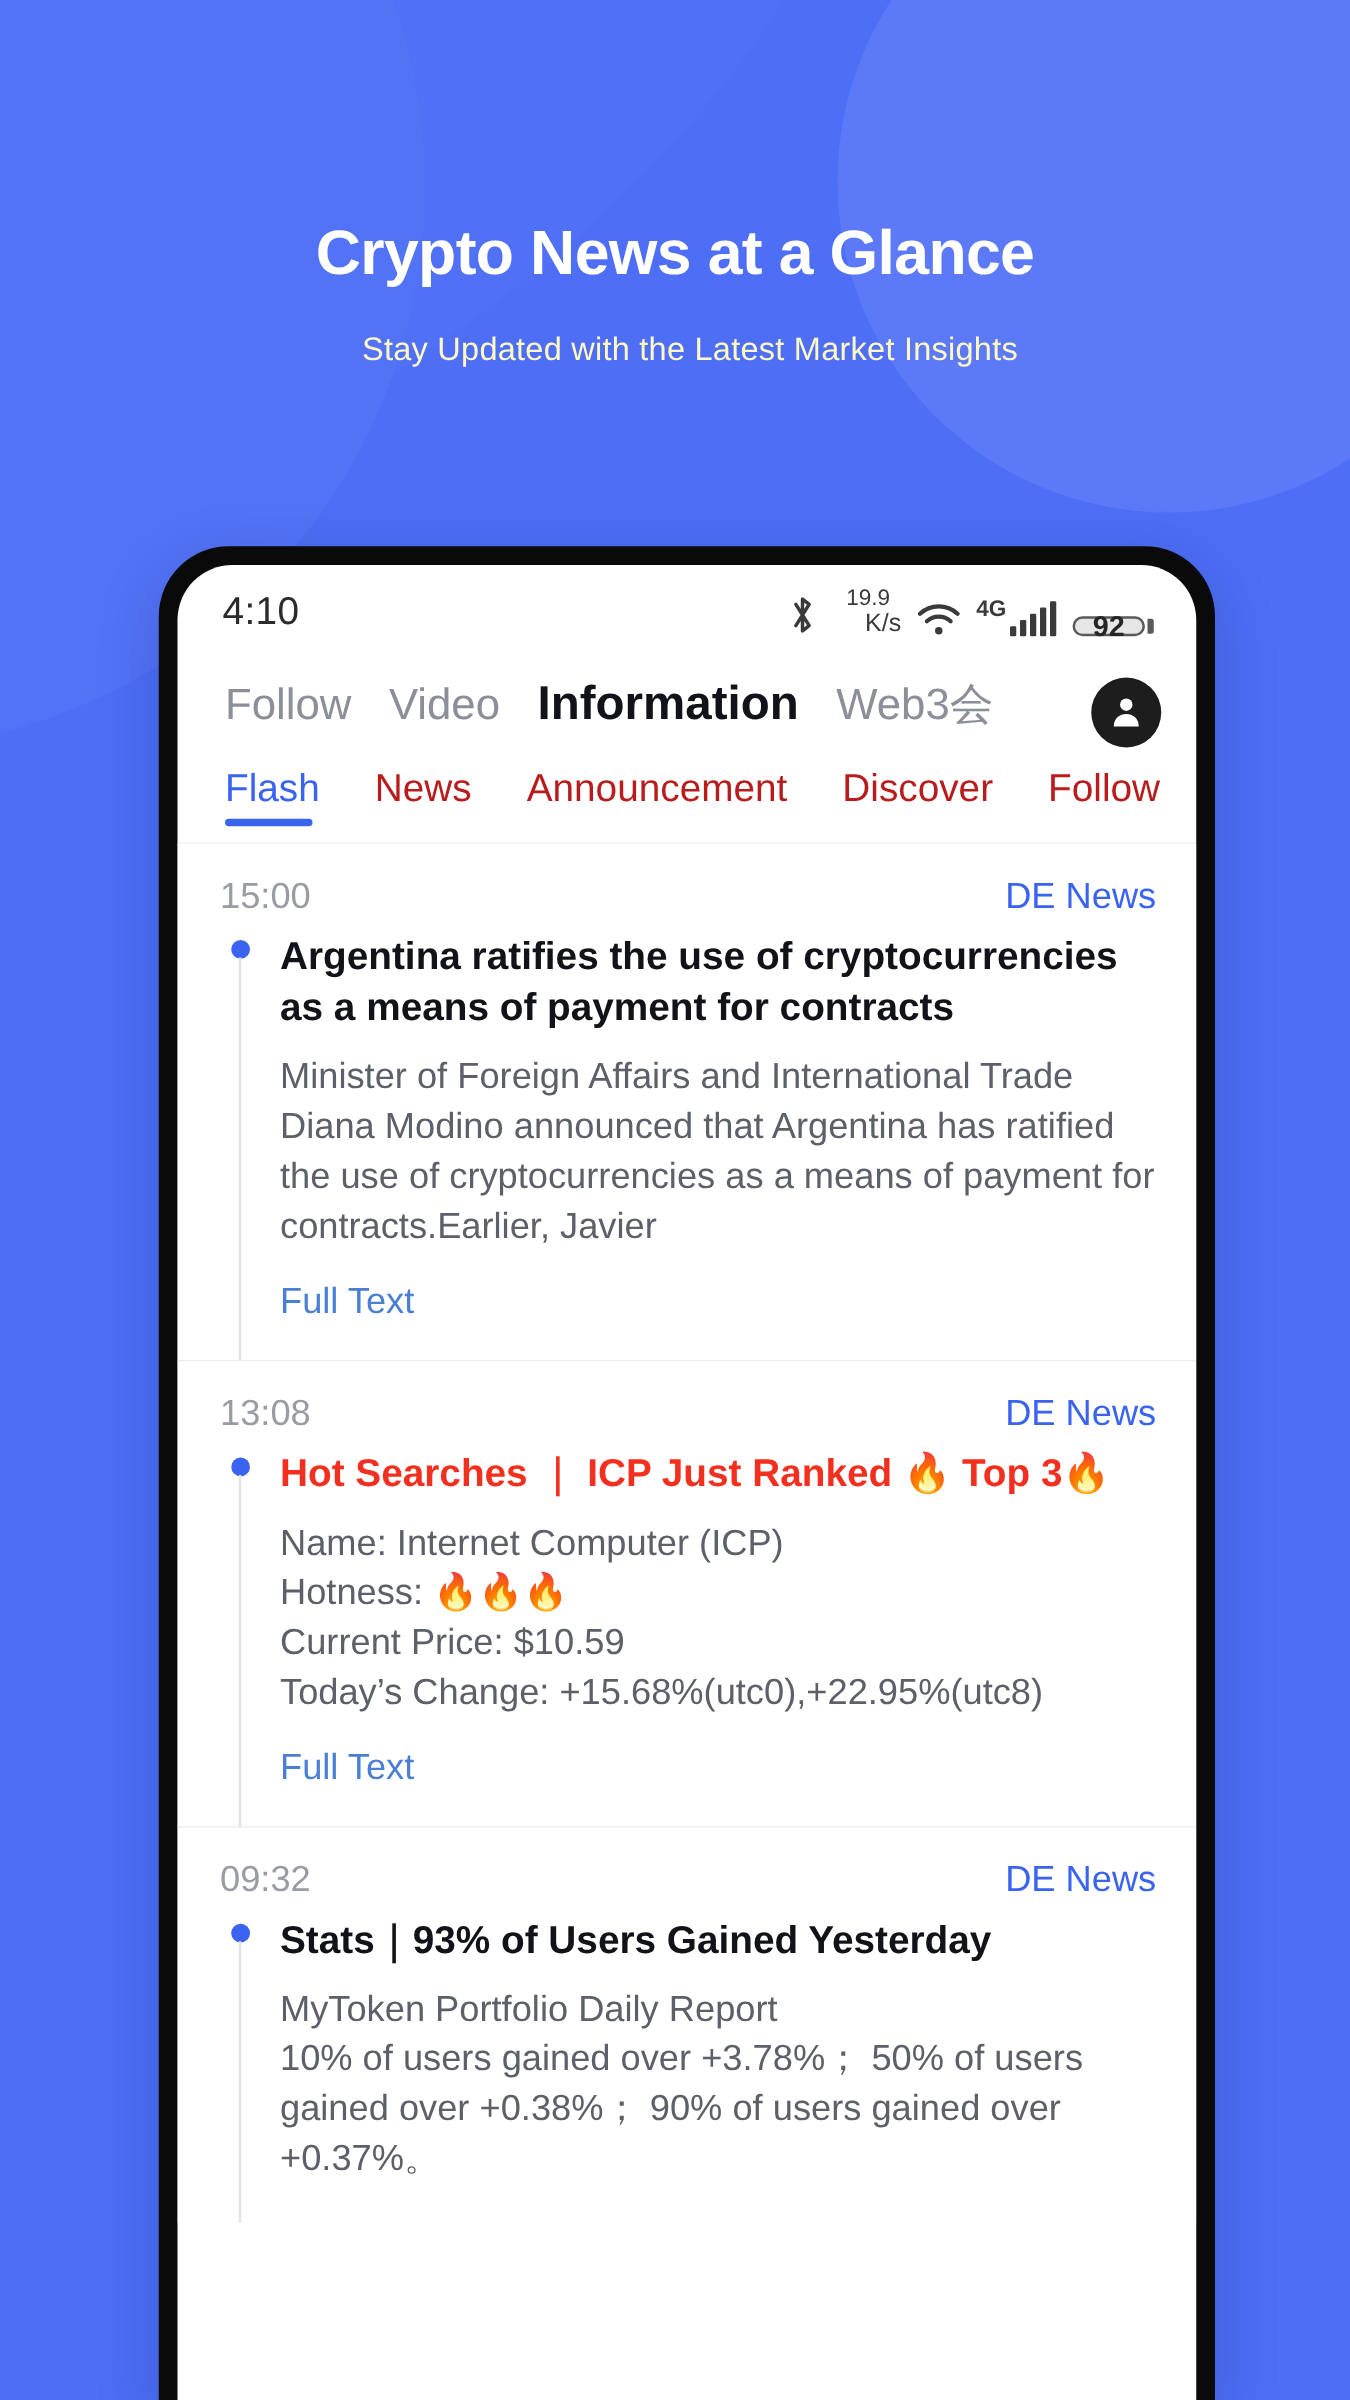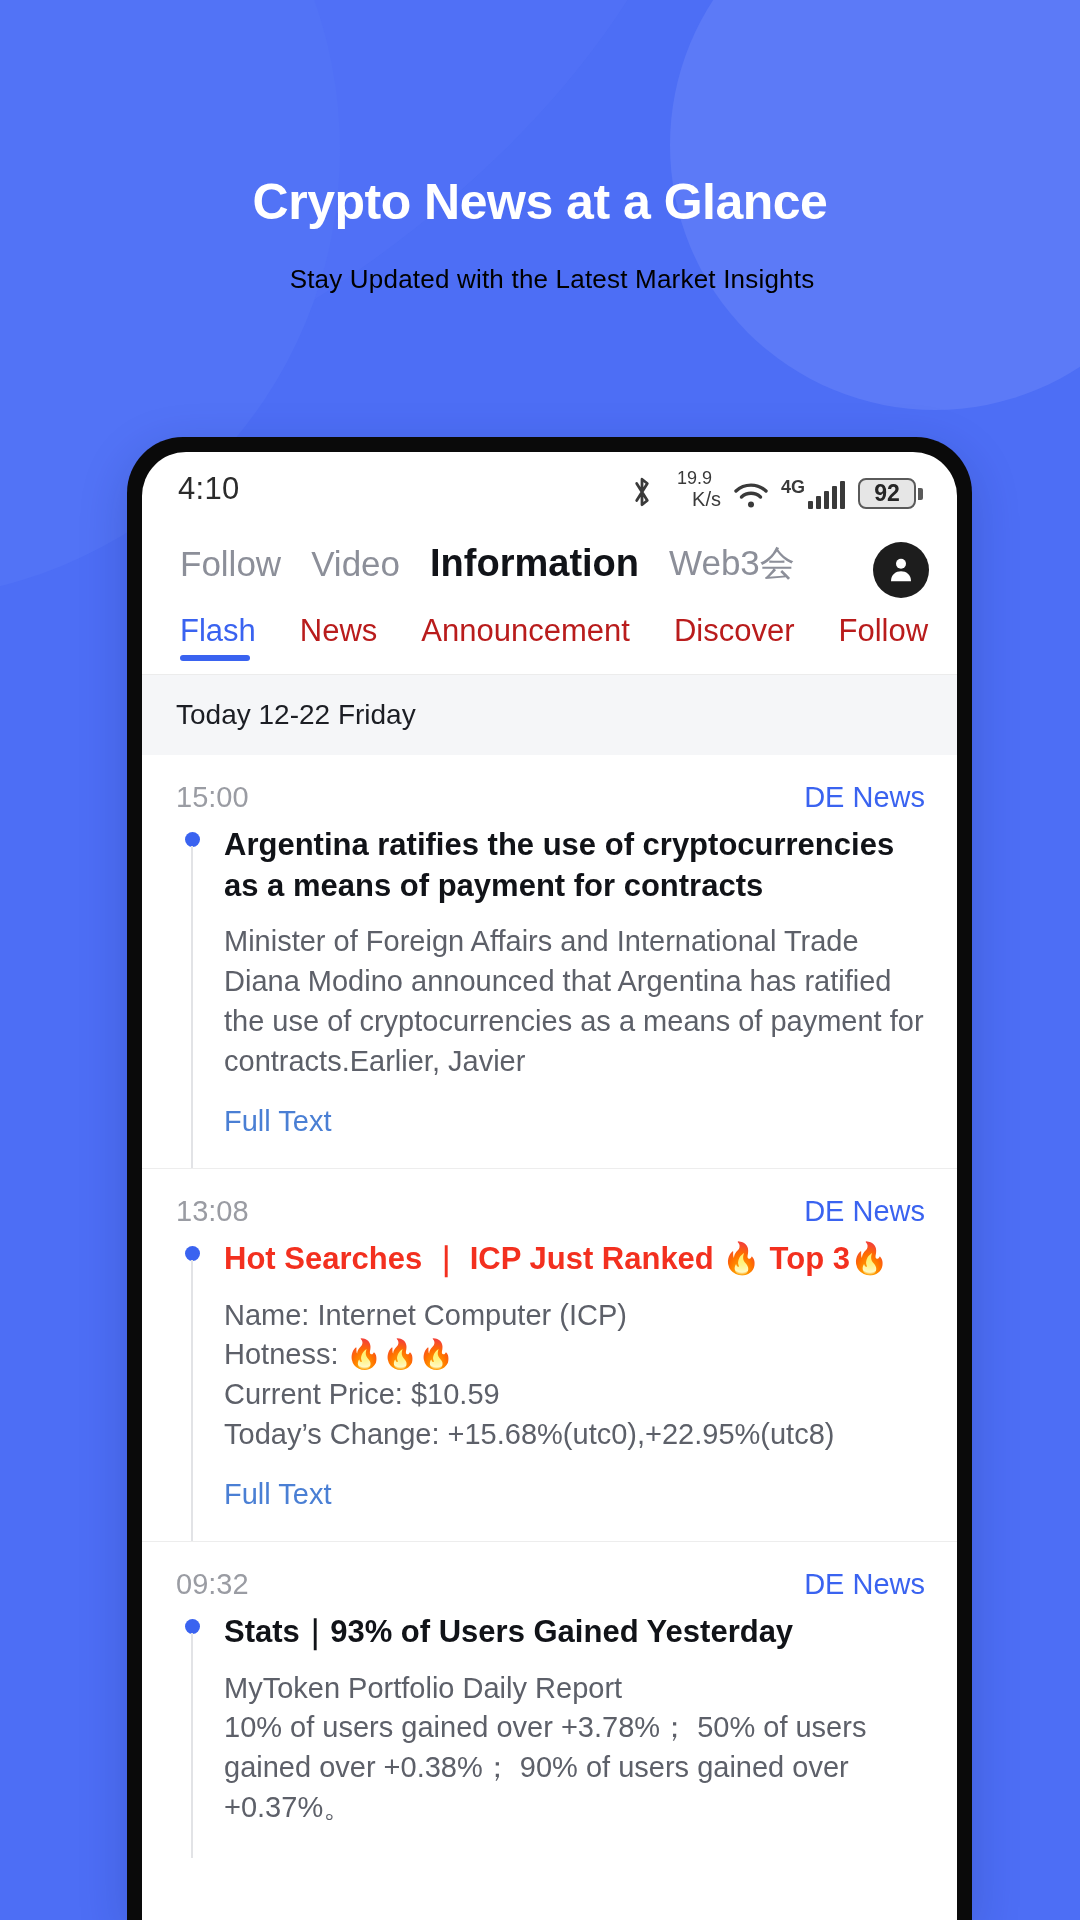--- a/index.html
+++ b/index.html
@@ -46,21 +46,21 @@
   .hero-title {
     font-size:50px;
     font-weight:bold;
     color:#ffffff;
     letter-spacing:-0.5px;
     line-height:1.1;
   }
   .hero-sub {
     margin-top:34px;
     font-size:26px;
-    color:#000000;
+    color:#fef9c3;
     font-weight:300;
     letter-spacing:.2px;
     padding-left:24px;
   }
 
   
   .phone {
     position:absolute;
     left:127px; top:437px;
     width:845px; height:1483px;
@@ -99,21 +99,21 @@
   .bars i { display:block; width:5px; background:#3a3a3a; border-radius:1px; }
   .bars i:nth-child(1){ height:8px; }
   .bars i:nth-child(2){ height:13px; }
   .bars i:nth-child(3){ height:18px; }
   .bars i:nth-child(4){ height:23px; }
   .bars i:nth-child(5){ height:28px; }
   .battery {
     display:flex; align-items:center;
   }
   .batt-body {
-    width:58px; height:31px;
+    width:58px; height:16px;
     border:2.5px solid #5a5a5a;
     border-radius:8px;
     background:#e6e6e6;
     display:flex; align-items:center; justify-content:center;
     font-size:23px; font-weight:bold; color:#262626;
   }
   .batt-cap {
     width:5px; height:12px; background:#5a5a5a;
     border-radius:0 2px 2px 0; margin-left:2px;
   }
@@ -268,21 +268,20 @@
     </div>
 
     <div class="subtabs">
       <div class="subtab active">Flash</div>
       <div class="subtab">News</div>
       <div class="subtab">Announcement</div>
       <div class="subtab">Discover</div>
       <div class="subtab">Follow</div>
     </div>
 
-    <div class="date-bar">Today 12-22 Friday</div>
 
     <div class="feed">
 
       <div class="news-item">
         <div class="news-meta">
           <span class="news-time">15:00</span>
           <span class="news-source">DE News</span>
         </div>
         <div class="news-body-wrap">
           <span class="dot"></span>

